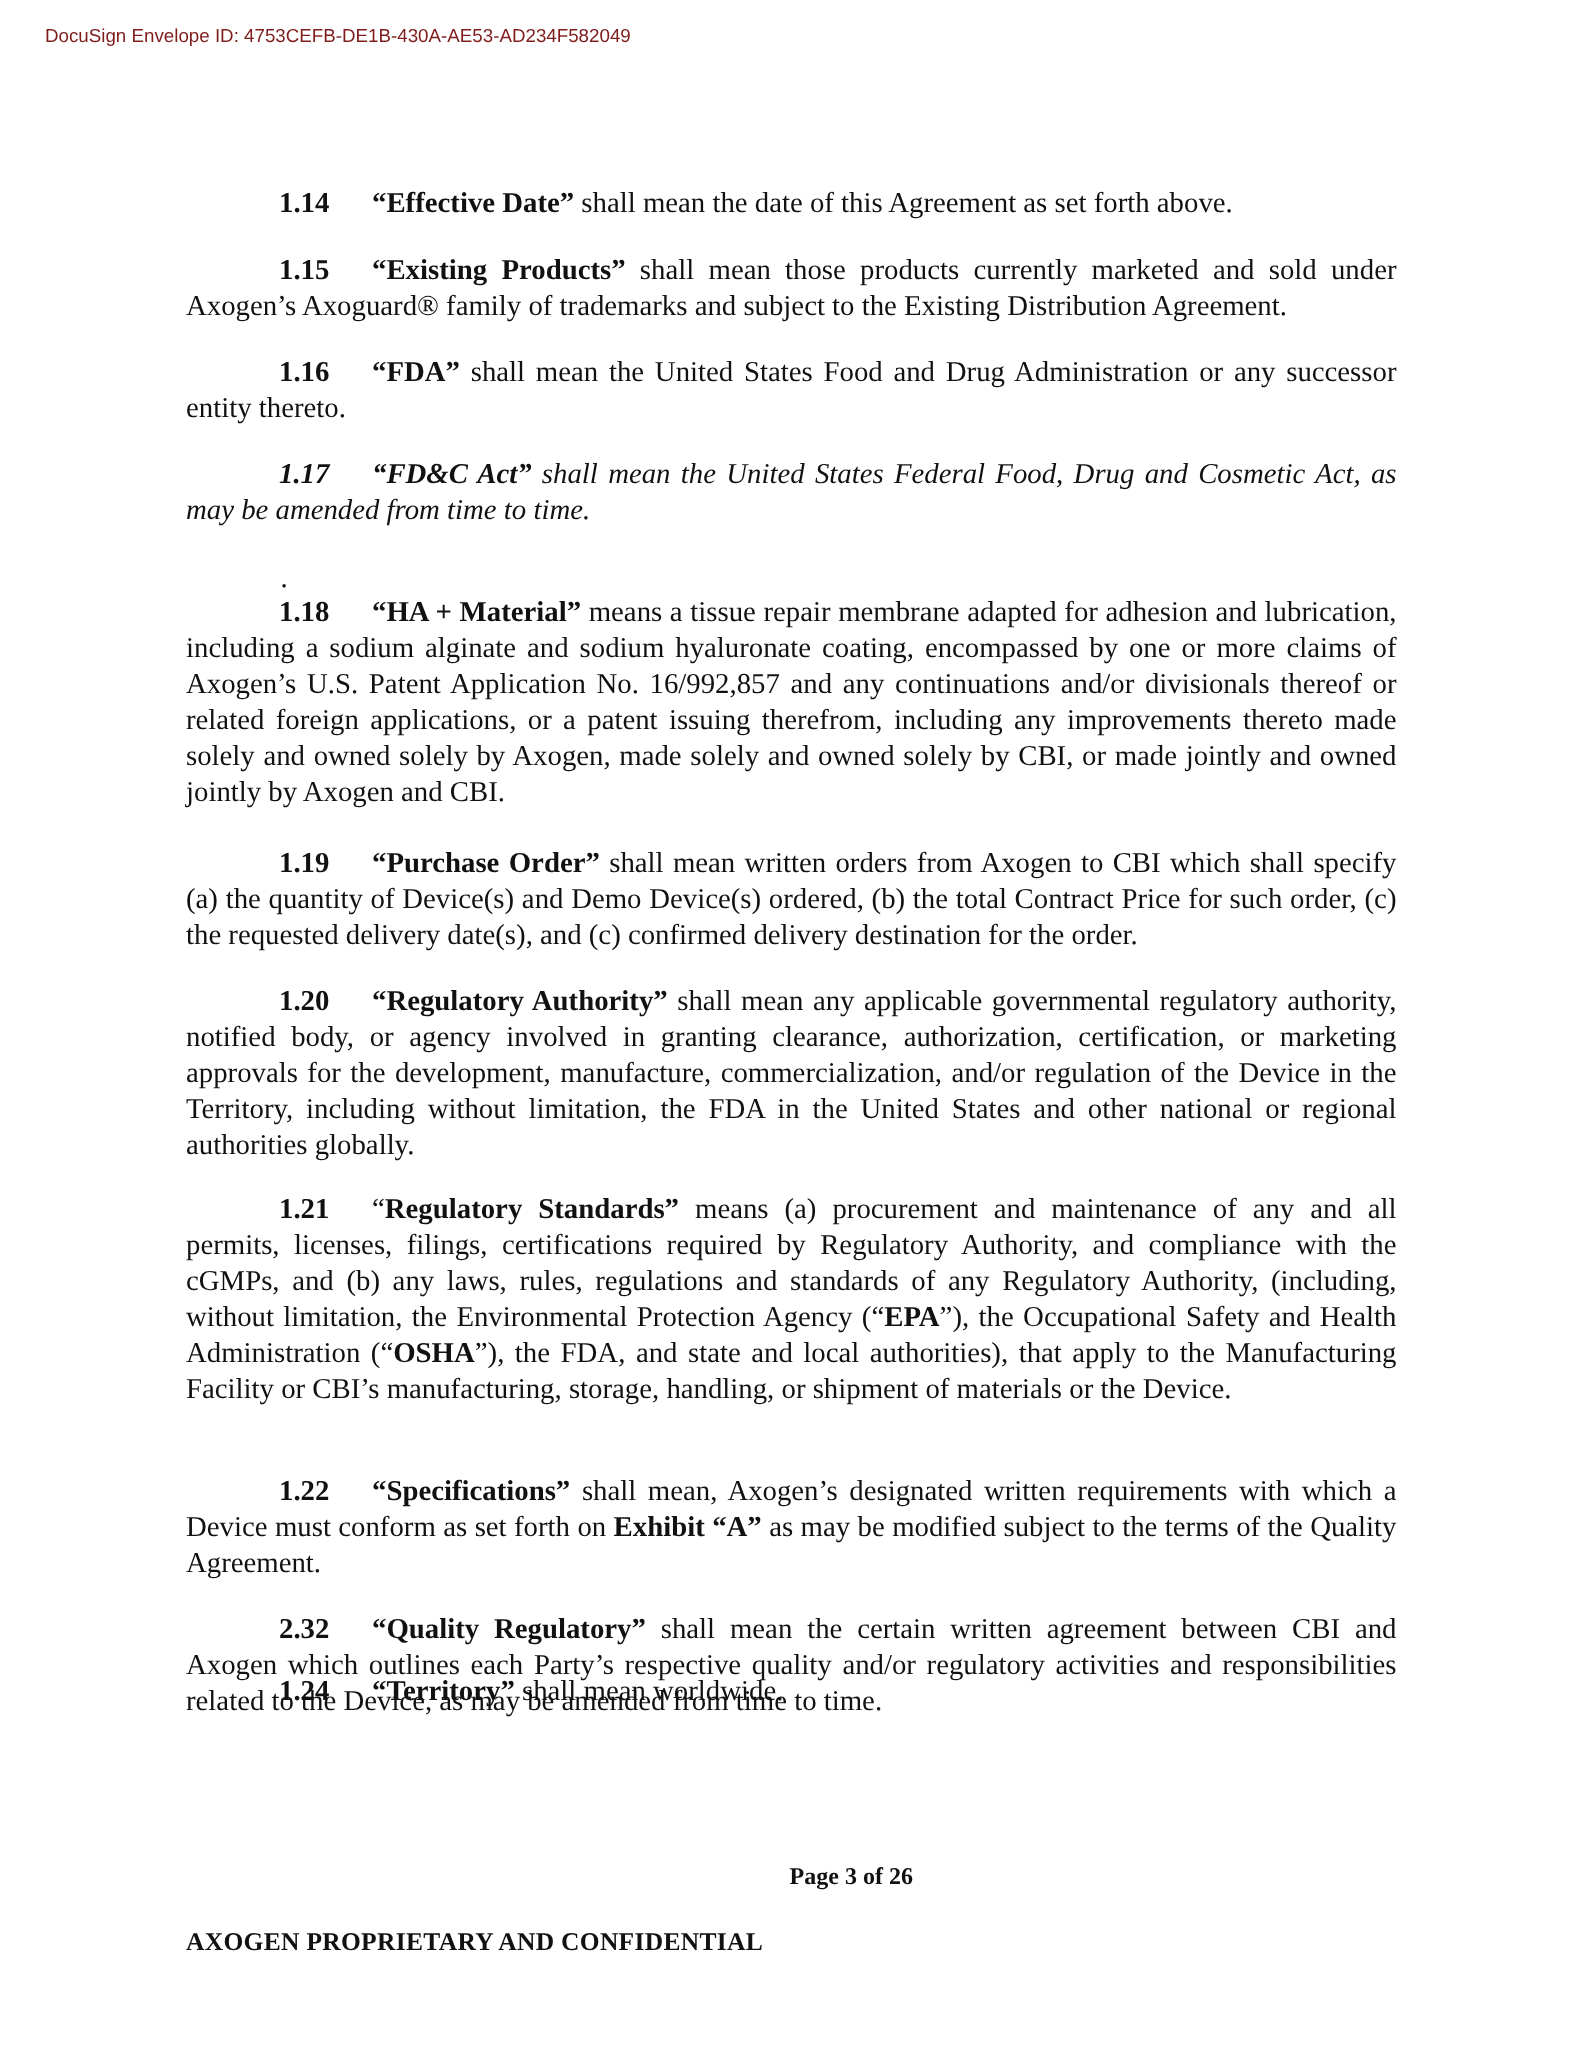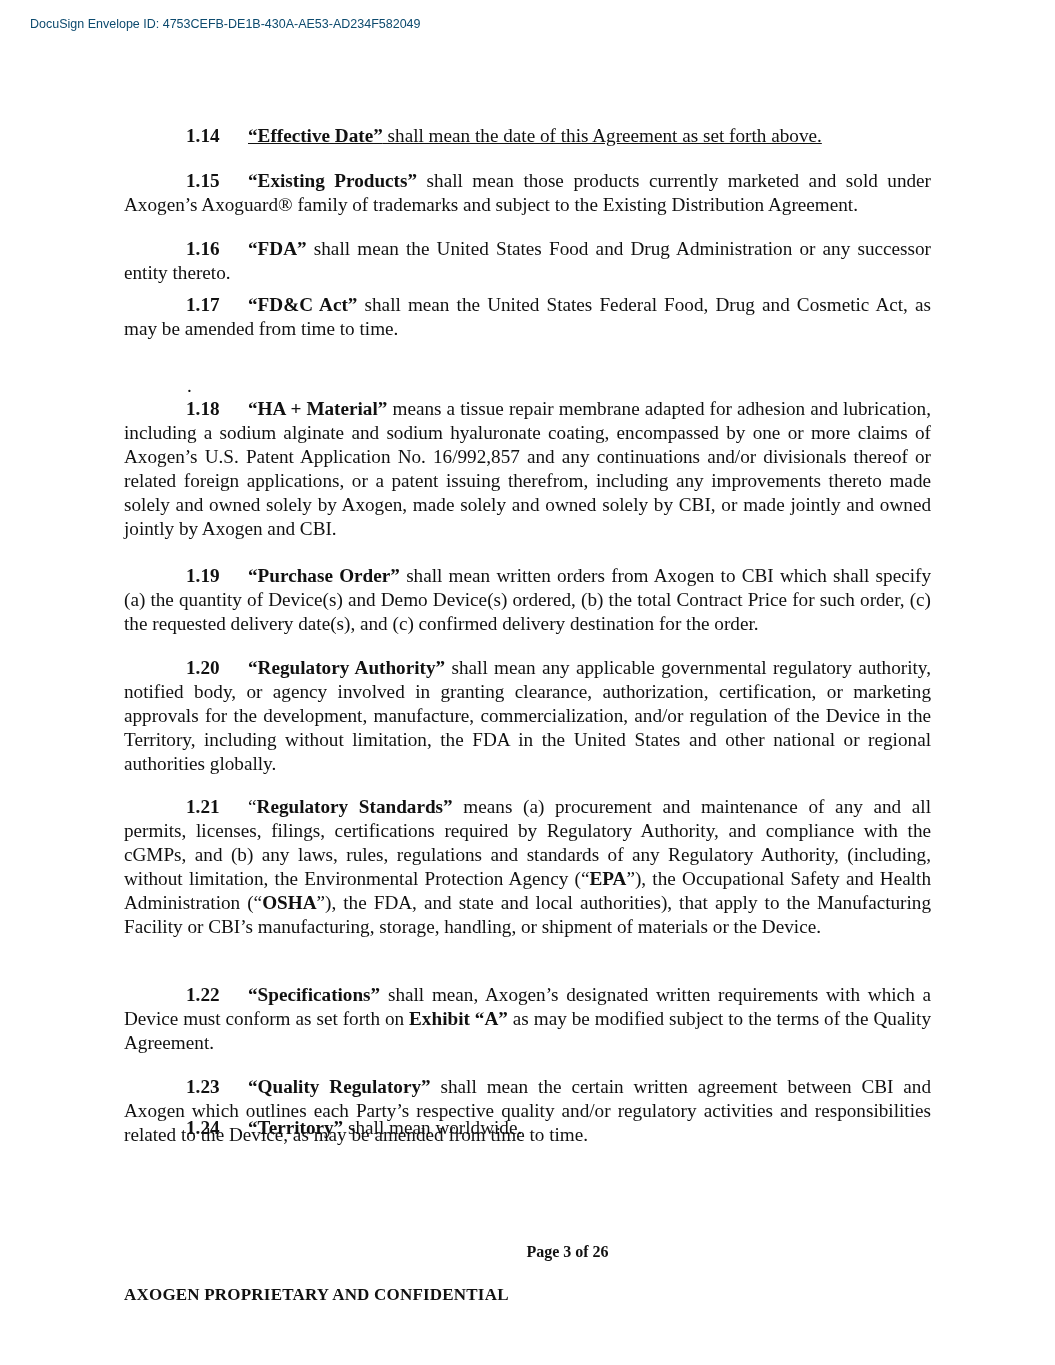--- a/index.html
+++ b/index.html
@@ -2,33 +2,33 @@
 <html><head>
 <meta charset="utf-8">
 <style>
   html, body { margin: 0; padding: 0; background: #ffffff; }
   body {
     width: 1055px; height: 1365px; position: relative; overflow: hidden;
     color: #111111;
   }
   .envelope {
     position: absolute; left: 30px; top: 17px;
-    font-family: "Liberation Sans", sans-serif; font-size: 12.5px; color: #0c4a6e;
+    font-family: "Liberation Sans", sans-serif; font-size: 12.5px; color: #7f1d1d;
   }
   .doc {
     position: absolute; left: 124px; top: 124px; width: 807px;
     font-family: "Liberation Serif", serif; font-size: 19.2px; line-height: 23.9px;
   }
   .para { text-align: justify; text-indent: 62px; margin: 0; }
   .para .num { font-weight: bold; display: inline-block; width: 62px; text-indent: 0; }
   .b { font-weight: bold; }
-  .p114 { position: absolute; top: 0; text-decoration: underline; }
+  .p114 { position: absolute; top: 0; }
   .p115 { position: absolute; top: 45px; }
   .p116 { position: absolute; top: 113px; font-family: Liberation Serif, serif; }
-  .p117 { position: absolute; top: 169px; }
+  .p117 { position: absolute; top: 181px; font-style: italic; }
   .dot { position: absolute; top: 250px; left: 63px; text-indent: 0; }
   .p118 { position: absolute; top: 273px; }
   .p119 { position: absolute; top: 440px; }
   .p120 { position: absolute; top: 532px; }
   .p121 { position: absolute; top: 671px; }
   .p122 { position: absolute; top: 859px; }
   .p123 { position: absolute; top: 951px; }
   .p124 { position: absolute; top: 992px; }
   .page-num {
     position: absolute; top: 1243px; left: 0; width: 1055px; text-align: center;
@@ -49,18 +49,18 @@
   <p class="para p114"><span class="num">1.14</span><span class="b">“Effective Date”</span><span> shall mean the date of this Agreement as set forth above.</span></p>
   <p class="para p115"><span class="num">1.15</span><span class="b">“Existing Products”</span><span> shall mean those products currently marketed and sold under Axogen’s Axoguard® family of trademarks and subject to the Existing Distribution Agreement.</span></p>
   <p class="para p116"><span class="num">1.16</span><span class="b">“FDA”</span><span> shall mean the United States Food and Drug Administration or any successor entity thereto.</span></p>
   <p class="para p117"><span class="num">1.17</span><span class="b">“FD&amp;C Act”</span><span> shall mean the United States Federal Food, Drug and Cosmetic Act, as may be amended from time to time.</span></p>
   <span class="dot">.</span>
   <p class="para p118"><span class="num">1.18</span><span class="b">“HA + Material”</span><span> means a tissue repair membrane adapted for adhesion and lubrication, including a sodium alginate and sodium hyaluronate coating, encompassed by one or more claims of Axogen’s U.S. Patent Application No. 16/992,857 and any continuations and/or divisionals thereof or related foreign applications, or a patent issuing therefrom, including any improvements thereto made solely and owned solely by Axogen, made solely and owned solely by CBI, or made jointly and owned jointly by Axogen and CBI.</span></p>
   <p class="para p119"><span class="num">1.19</span><span class="b">“Purchase Order”</span><span> shall mean written orders from Axogen to CBI which shall specify (a) the quantity of Device(s) and Demo Device(s) ordered, (b) the total Contract Price for such order, (c) the requested delivery date(s), and (c) confirmed delivery destination for the order.</span></p>
   <p class="para p120"><span class="num">1.20</span><span class="b">“Regulatory Authority”</span><span> shall mean any applicable governmental regulatory authority, notified body, or agency involved in granting clearance, authorization, certification, or marketing approvals for the development, manufacture, commercialization, and/or regulation of the Device in the Territory, including without limitation, the FDA in the United States and other national or regional authorities globally.</span></p>
   <p class="para p121"><span class="num">1.21</span><span>“</span><span class="b">Regulatory Standards”</span><span> means (a) procurement and maintenance of any and all permits, licenses, filings, certifications required by Regulatory Authority, and compliance with the cGMPs, and (b) any laws, rules, regulations and standards of any Regulatory Authority, (including, without limitation, the Environmental Protection Agency (“</span><span class="b">EPA</span><span>”), the Occupational Safety and Health Administration (“</span><span class="b">OSHA</span><span>”), the FDA, and state and local authorities), that apply to the Manufacturing Facility or CBI’s manufacturing, storage, handling, or shipment of materials or the Device.</span></p>
   <p class="para p122"><span class="num">1.22</span><span class="b">“Specifications”</span><span> shall mean, Axogen’s designated written requirements with which a Device must conform  as set forth  on </span><span class="b">Exhibit “A”</span><span> as may be modified subject to the terms of the Quality Agreement.</span></p>
-  <p class="para p123"><span class="num">1.23</span><span class="b">“Quality Regulatory”</span><span> shall mean the certain written agreement between CBI and Axogen which outlines each Party’s respective quality and/or regulatory activities and responsibilities related to the Device, as may be amended from time to time.</span></p>
+  <p class="para p123"><span class="num">2.32</span><span class="b">“Quality Regulatory”</span><span> shall mean the certain written agreement between CBI and Axogen which outlines each Party’s respective quality and/or regulatory activities and responsibilities related to the Device, as may be amended from time to time.</span></p>
   <p class="para p124"><span class="num">1.24</span><span class="b">“Territory”</span><span> shall mean worldwide.</span></p>
 </div>
 
 <div class="page-num">Page 3 of 26</div>
 <div class="footer-conf">AXOGEN PROPRIETARY AND CONFIDENTIAL</div>
 
 </body></html>

